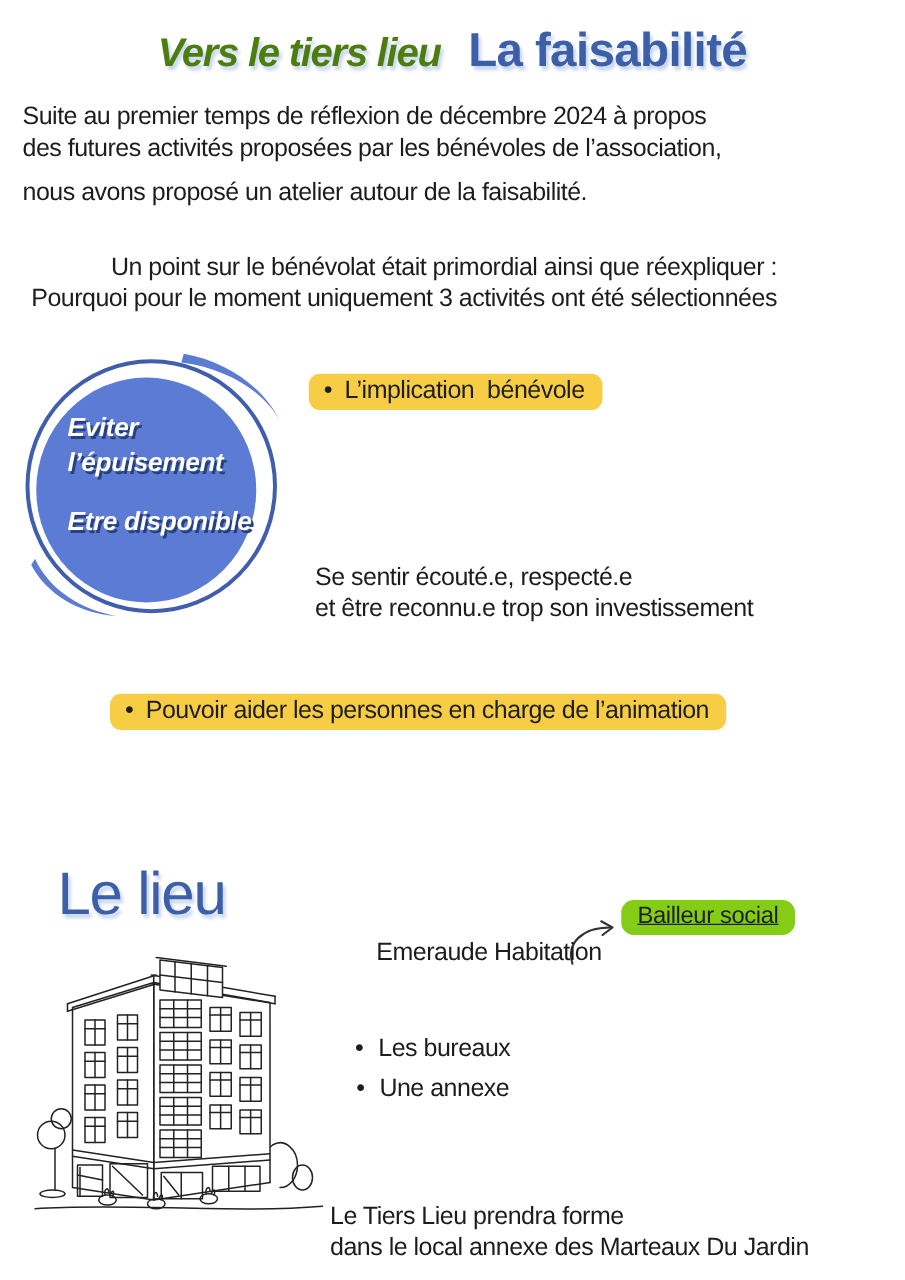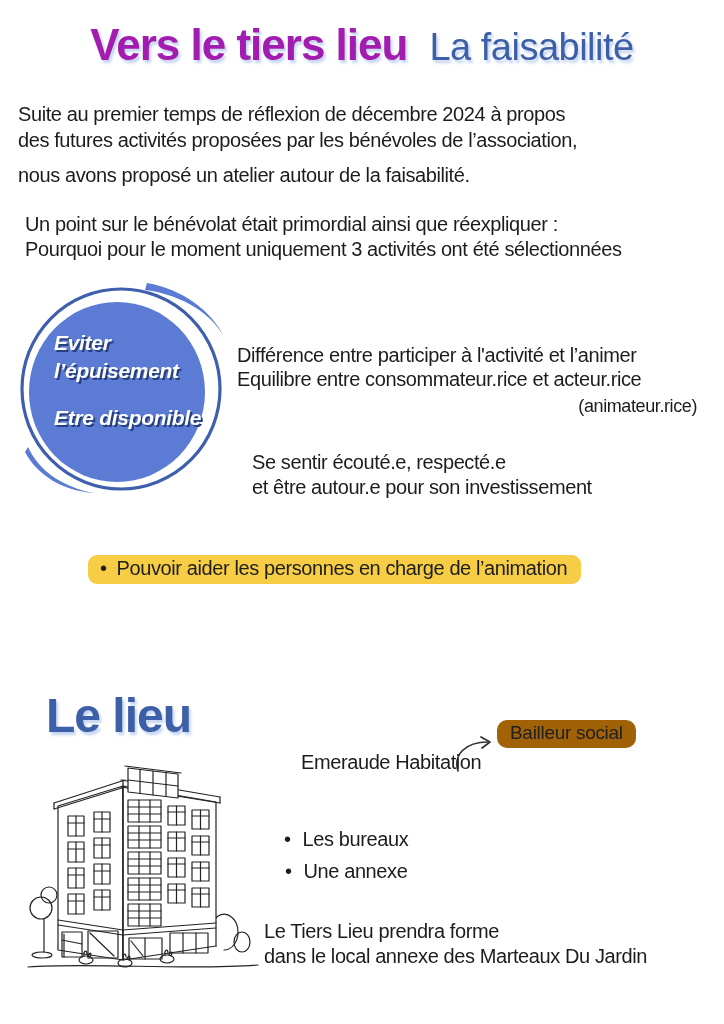--- a/index.html
+++ b/index.html
@@ -12,34 +12,34 @@
     font-family:"Liberation Sans", sans-serif;
     color:#1c1c1c;
     overflow:hidden;
   }
   
   .title-row {
     position:absolute; top:20px; left:0; width:100%;
     display:flex; justify-content:center; align-items:baseline; gap:22px;
   }
   .title-main {
-    font-size:44px; font-weight:bold; 
-    color:#a21caf; letter-spacing:-1px;
+    font-size:32px; font-weight:bold; font-style:italic;
+    color:#4d7c0f; letter-spacing:-1px;
     text-shadow:2px 3px 3px #c3d3ee;
   }
   .title-sub {
-    font-size:38px; font-weight:normal;
+    font-size:38px; font-weight:bold;
     color:#3D5FA8; letter-spacing:-0.5px;
     text-shadow:2px 3px 3px #c3d3ee;
   }
   
   .textline { font-size:20px; line-height:26px; letter-spacing:-0.4px; }
-  .intro { position:absolute; left:18px; top:101px; }
+  .intro { position:absolute; left:18px; top:80px; }
   .intro .gap-above { margin-top:9px; }
-  .note  { position:absolute; left:25px; top:212px; }
+  .note  { position:absolute; left:25px; top:202px;text-align:right; }
   .note .textline { line-height:25px; }
   
   .bubble { position:absolute; left:16px; top:281px; width:220px; height:220px; }
   .bubble svg { position:absolute; left:0; top:0; }
   .bubble-text {
     position:absolute; left:38px; top:48px;
     font-size:21px; font-weight:bold; color:#fdfdfd;
     line-height:28px; letter-spacing:-0.3px;
     text-shadow:2px 2px 0 #27407e;
     font-style:italic;
@@ -60,38 +60,38 @@
   .pill-exp         { left:256px; top:621px; }
   
   .impl-details { position:absolute; left:237px; top:343px; width:460px; }
   .impl-details .textline { line-height:24px; }
   .impl-details .line3 { text-align:right; font-size:18px; margin-top:3px; }
   .recognition { position:absolute; left:252px; top:450px; }
   .recognition .textline { line-height:25px; }
   
   .lieu-heading {
     position:absolute; left:46px; top:688px;
-    font-size:48px; font-weight:bold; color:#3D5FA8;
+    font-size:48px; font-weight:normal; color:#3D5FA8;
     letter-spacing:-1px;
     text-shadow:2px 3px 3px #c3d3ee;
   }
   .badge {
     position:absolute; left:497px; top:720px;
-    background:#a16207; border-radius:10px;
+    background:#84cc16; border-radius:10px;
     padding:2px 13px 4px;
-    font-size:19px; letter-spacing:-0.3px; color:#202020;
+    font-size:19px; letter-spacing:-0.3px; color:#202020;text-decoration:underline;
   }
   .arrow-to-badge { position:absolute; left:450px; top:729px; }
   .lieu-text { position:absolute; left:263px; top:750px; }
   .lieu-text .textline { line-height:25px;margin-left:38px; }
   .lieu-bullets { position:absolute; left:284px; top:827px; list-style:none; }
   .lieu-bullets li { font-size:20px; letter-spacing:-0.4px; line-height:25px;text-align:center; }
   .lieu-bullets li + li { margin-top:7px; }
   .lieu-bullets li::before { content:"•"; margin-right:12px; }
-  .lieu-footer { position:absolute; left:264px; top:919px; }
+  .lieu-footer { position:absolute; left:264px; top:961px; }
   .lieu-footer .textline { line-height:25px; }
   .building { position:absolute; left:26px; top:760px; }
 </style>
 </head>
 <body>
 
 <div class="page">
 
   <div class="title-row">
     <span class="title-main">Vers le tiers lieu</span>
@@ -116,30 +116,26 @@
       <path d="M131,2 C166,8 196,30 208,56 C197,35 169,14 129,9 Z" fill="#5B7BD5"></path>
       <path d="M12,166 C24,192 50,207 78,212 C47,210 21,194 9,171 Z" fill="#5B7BD5"></path>
     </svg>
     <div class="bubble-text">
       <div>Eviter</div>
       <div>l’épuisement</div>
       <div class="line3">Etre disponible</div>
     </div>
   </div>
 
-
-  <div class="impl-details">
-    <div class="textline">Différence entre participer à l'activité et l’animer</div>
-    <div class="textline">Equilibre entre consommateur.rice et acteur.rice</div>
-    <div class="textline line3">(animateur.rice)</div>
-  </div>
+  <div class="pill pill-implication">L’implication  bénévole</div>
+
 
   <div class="recognition">
     <div class="textline">Se sentir écouté.e, respecté.e</div>
-    <div class="textline">et être autour.e pour son investissement</div>
+    <div class="textline">et être reconnu.e trop son investissement</div>
   </div>
 
   <div class="pill pill-aider">Pouvoir aider les personnes en charge de l’animation</div>
 
   <div class="lieu-heading">Le lieu</div>
 
   <div class="badge">Bailleur social</div>
 
   <svg class="arrow-to-badge" width="50" height="46" viewBox="0 0 50 46">
     <path d="M8,42 C3,26 15,13 38,13" fill="none" stroke="#333" stroke-width="1.7" stroke-linecap="round"></path>

